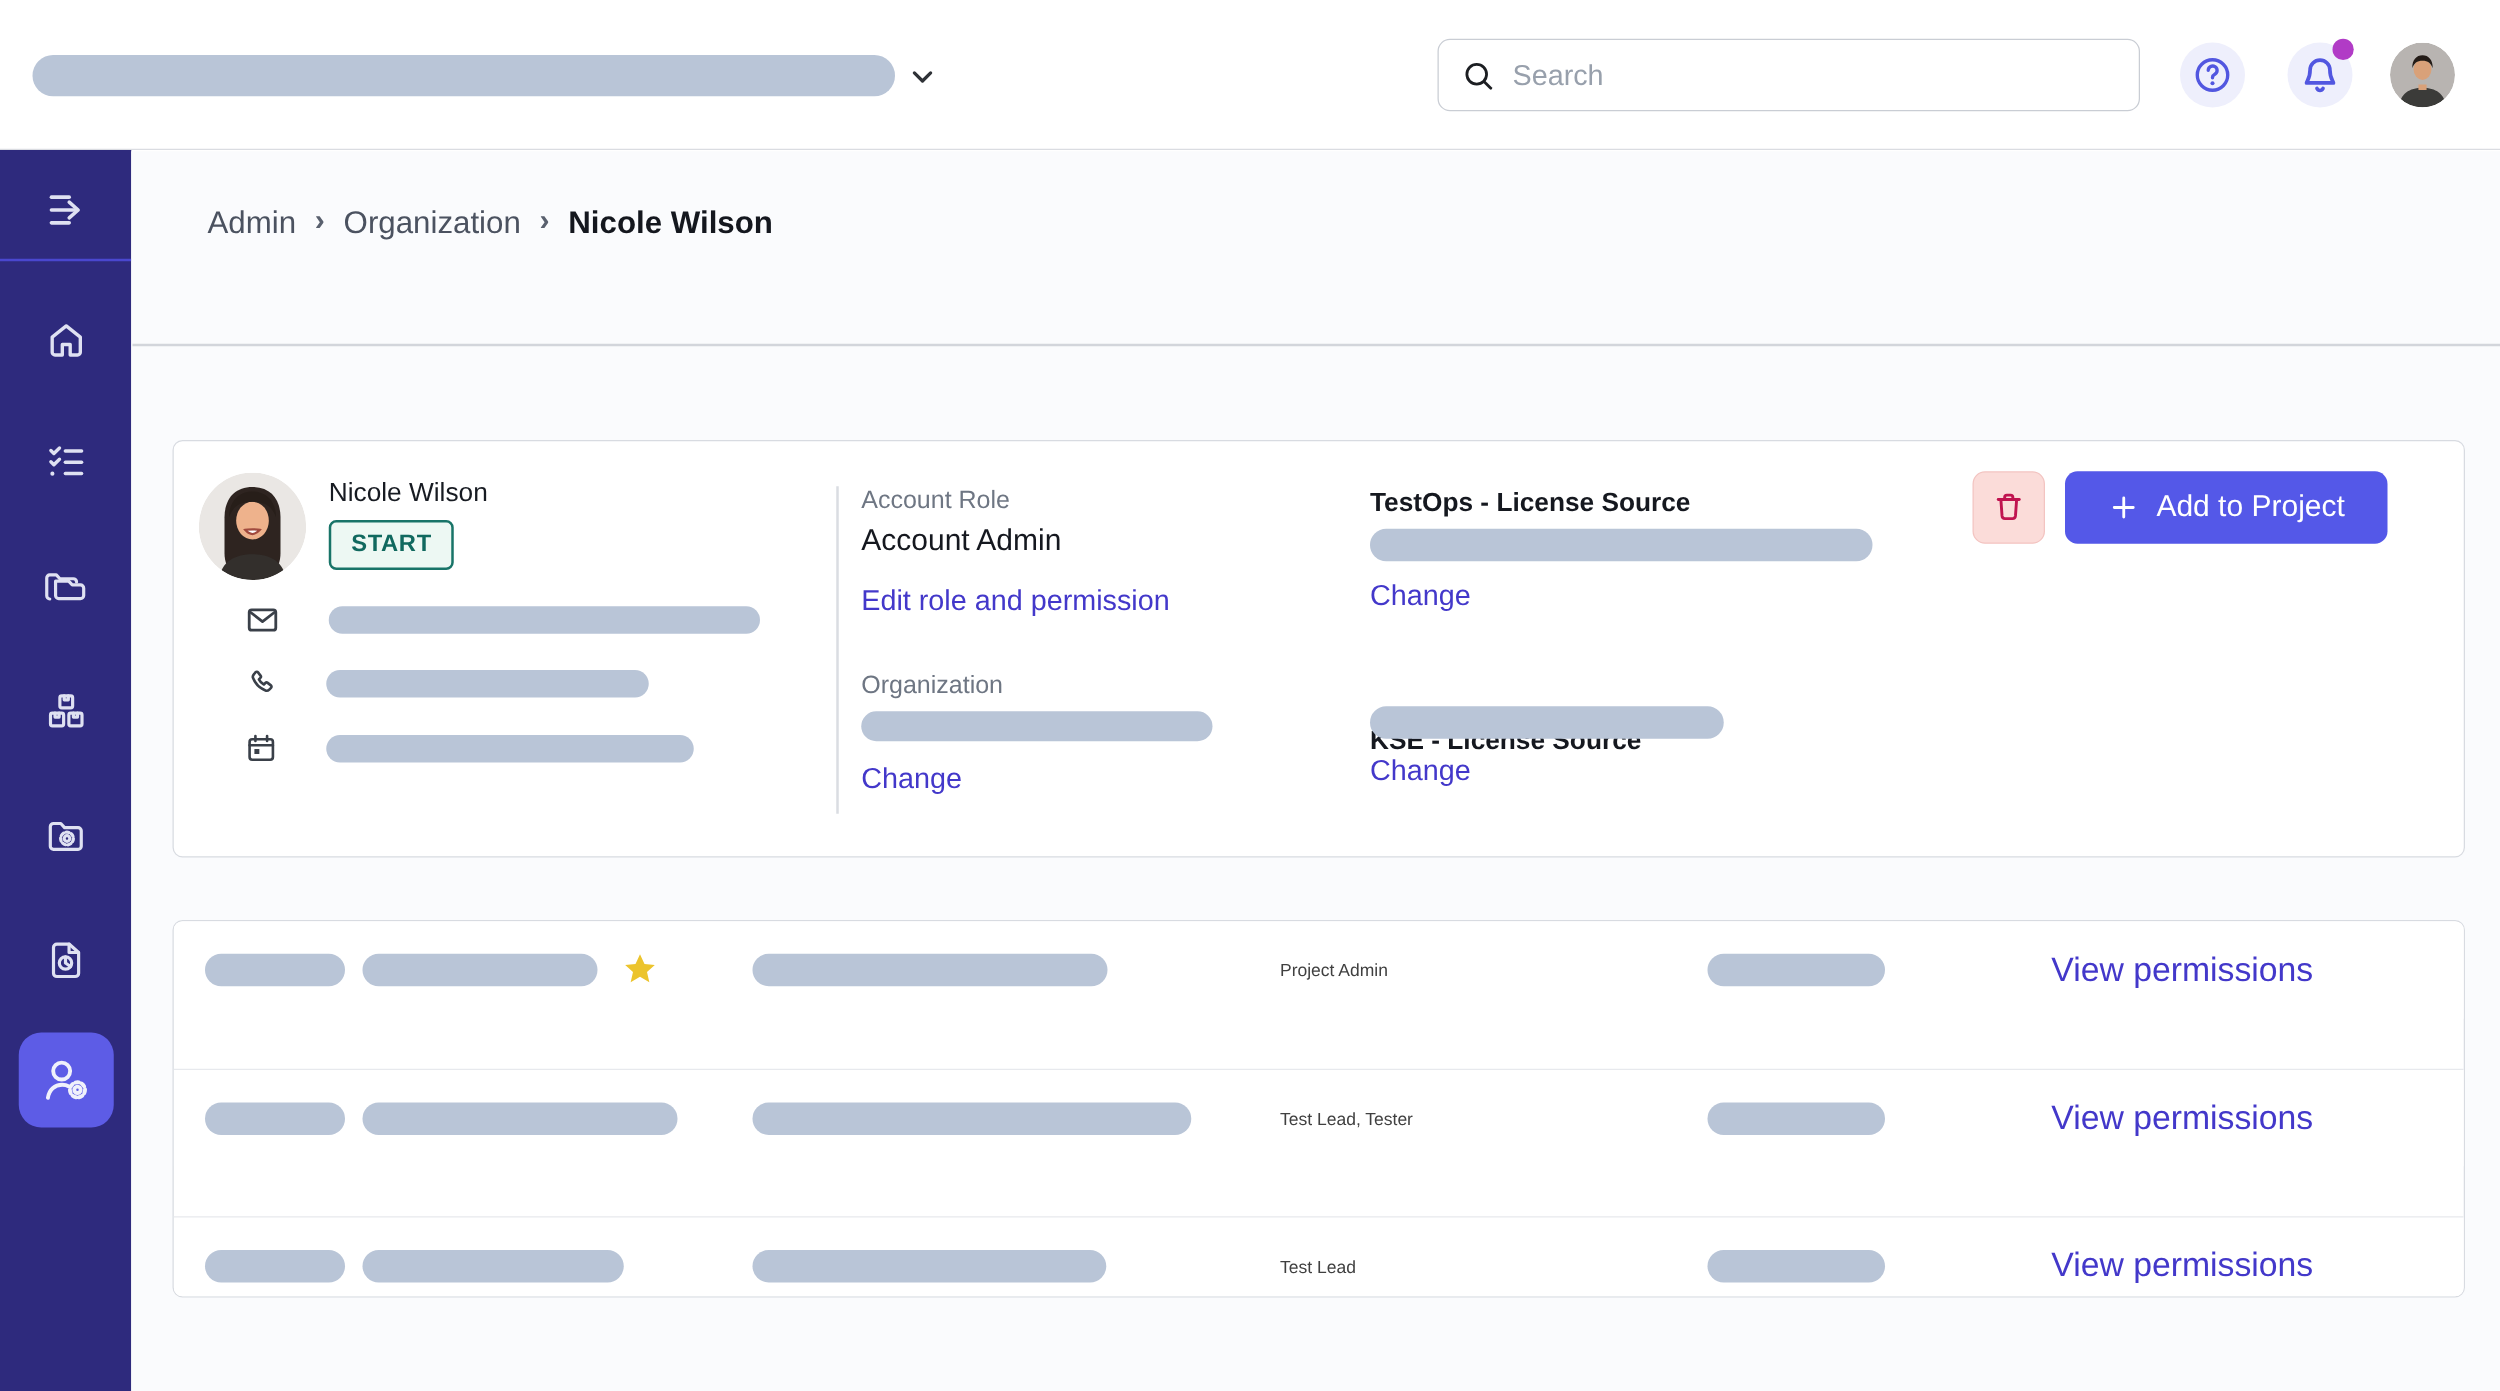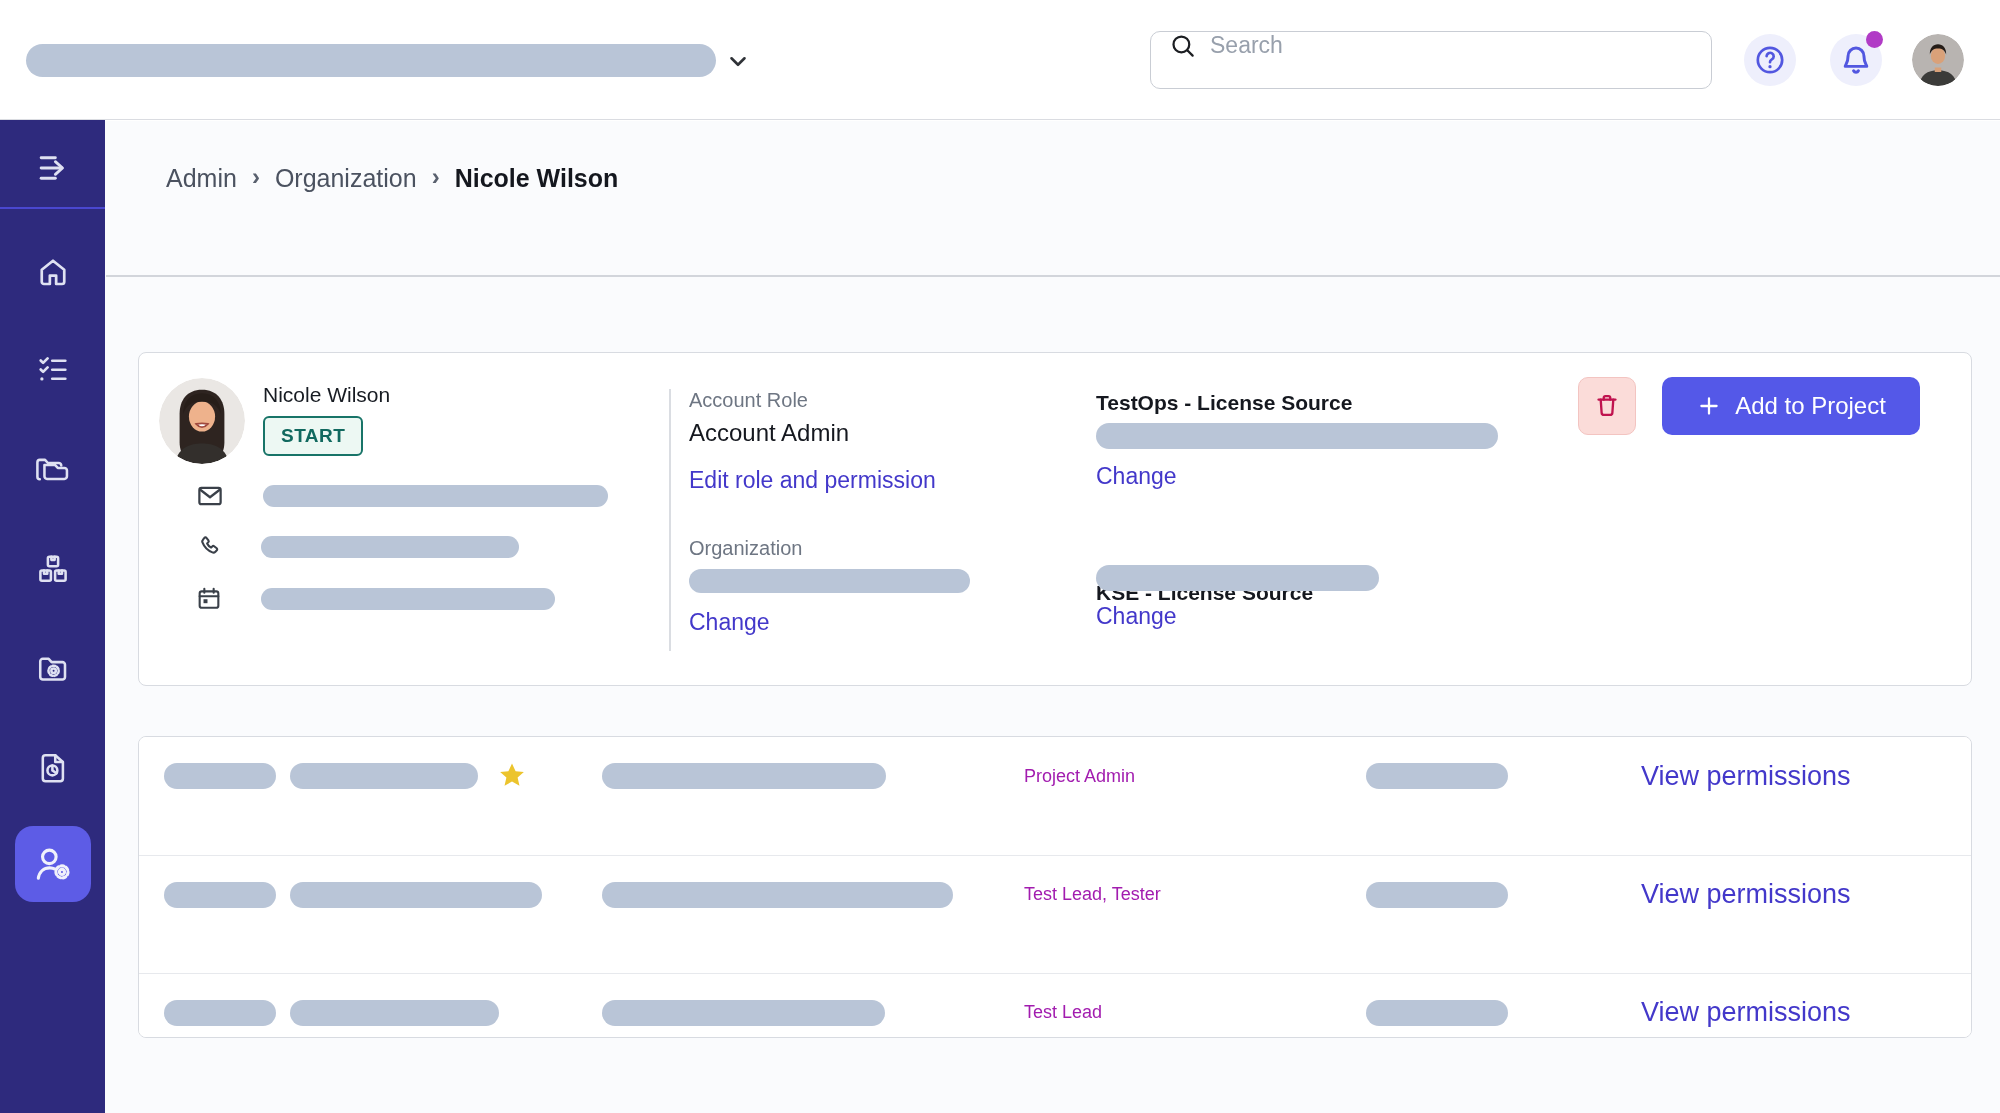--- a/index.html
+++ b/index.html
@@ -12,21 +12,21 @@
   }
   *{margin:0;padding:0;box-sizing:border-box;}
   body{font-family:"Liberation Sans",sans-serif;background:#fff;}
   #app{position:relative;width:2000px;height:1113px;overflow:hidden;background:#fff;}
   svg{display:block;}
 
   
   #topbar{position:absolute;left:0;top:0;width:2000px;height:120px;background:#fff;border-bottom:1px solid #dadce1;}
   .ws-selector{position:absolute;left:26px;top:44px;display:flex;align-items:center;gap:9px;cursor:pointer;}
   .ws-pill{width:690px;height:33px;border-radius:17px;background:var(--skeleton);}
-  .search-box{position:absolute;left:1150px;top:31px;width:562px;height:58px;border:1.5px solid #c9cdd4;border-radius:10px;background:#fff;display:flex;align-items:flex-start;padding:0 18px;gap:14px;}
+  .search-box{position:absolute;left:1150px;top:31px;width:562px;height:58px;border:1.5px solid #c9cdd4;border-radius:10px;background:#fff;display:flex;align-items:center;padding:0 18px;gap:14px;}
   .search-box input{border:none;outline:none;font-size:23px;color:#333;width:100%;font-family:inherit;background:transparent;}
   .search-box input::placeholder{color:#98a0ac;}
   .circle-btn{position:absolute;top:34px;width:52px;height:52px;border-radius:50%;background:var(--lavender);display:flex;align-items:center;justify-content:center;cursor:pointer;}
   .notif-dot{position:absolute;left:36px;top:-3px;width:17px;height:17px;border-radius:50%;background:var(--dot);}
   .avatar-top{position:absolute;left:1912px;top:34px;width:52px;height:52px;border-radius:50%;overflow:hidden;cursor:pointer;}
 
   
   #sidebar{position:absolute;left:0;top:120px;width:105px;height:993px;background:var(--sidebar);}
   .side-item{position:absolute;left:0;width:105px;height:60px;display:flex;align-items:center;justify-content:center;color:#dfe1f2;cursor:pointer;}
   .side-divider{position:absolute;left:0;top:87px;width:105px;height:2px;background:#4a47cf;}
@@ -53,31 +53,31 @@
   .contact-row{position:absolute;left:56px;display:flex;align-items:center;gap:38px;color:#3a4049;}
   .skel{height:22px;border-radius:11px;background:var(--skeleton);}
   .skel.tall{height:24px;border-radius:12px;}
   .skel.big{height:26px;border-radius:13px;}
   .vdivider{position:absolute;left:530px;top:36px;width:2px;height:262px;background:#dadde2;}
   .lbl{position:absolute;font-size:20px;color:var(--grey);}
   .val{position:absolute;font-size:24px;color:var(--dark);font-weight:500;}
   .lic-lbl{position:absolute;font-size:21px;font-weight:700;color:var(--dark);}
   .link{position:absolute;font-size:23px;font-weight:500;color:var(--accent);cursor:pointer;}
   .trash-btn{position:absolute;left:1439px;top:24px;width:58px;height:58px;border-radius:10px;background:var(--trash-bg);border:1px solid #f3c4c1;display:flex;align-items:center;justify-content:center;color:var(--trash-icon);cursor:pointer;}
-  .add-btn{position:absolute;left:1513px;top:24px;width:258px;height:58px;border-radius:10px;background:var(--button);color:#fff;font-size:24px;font-weight:500;display:flex;align-items:center;justify-content:center;gap:13px;cursor:pointer;border:none;font-family:inherit;margin-left:10px;}
+  .add-btn{position:absolute;left:1513px;top:24px;width:258px;height:58px;border-radius:10px;background:var(--button);color:#fff;font-size:24px;font-weight:500;display:flex;align-items:center;justify-content:center;gap:13px;cursor:pointer;border:none;font-family:inherit;}
 
   
   .table-card{position:absolute;left:138px;top:736px;width:1834px;height:302px;background:#fff;border:1px solid var(--border);border-radius:8px;overflow:hidden;}
   .thead{position:relative;height:66px;background:#f5f6f8;border-bottom:1px solid #e2e4e9;}
   .th{position:absolute;top:0;bottom:0;display:flex;align-items:center;font-size:19px;font-weight:700;letter-spacing:.4px;color:#23272e;}
   .trow{position:relative;height:78px;background:#fff;}
   .trow + .trow{border-top:1px solid var(--rowline);margin-top:40px;}
   .cell{position:absolute;top:0;bottom:0;display:flex;align-items:center;gap:14px;}
   .c1{left:25px;} .c2{left:463px;} .c3{left:885px;} .c4{left:1227px;} .c5{left:1502px;}
-  .role-text{font-size:18px;color:#a21caf;}
+  .role-text{font-size:14px;color:#404040;}
   .perm-link{font-size:27px;font-weight:500;color:var(--accent);cursor:pointer;}
 </style>
 </head>
 <body>
 
 <div id="app">
 
   <div id="topbar">
     <div class="ws-selector">
       <div class="ws-pill"></div>

